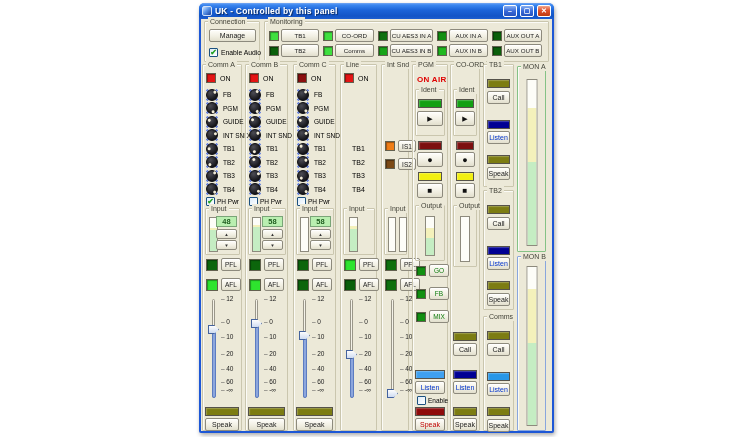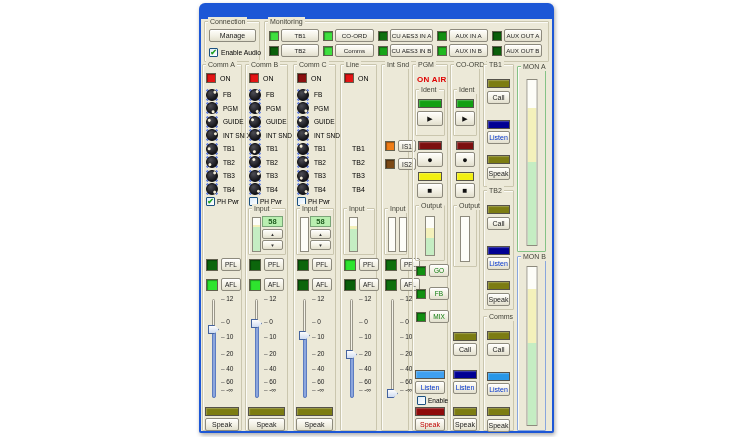--- a/index.html
+++ b/index.html
@@ -170,20 +170,27 @@
   .mon-box:nth-of-type(1){top:2px;height:186px;border-color:#85c285}
   .mon-box:nth-of-type(2){top:192px;height:175px;border-color:#89a6dd}
   .mon-meter{left:50%;transform:translateX(-50%);width:11px}
   .mon-box:nth-of-type(1) .mon-meter{top:12px;height:167px}
   .mon-box:nth-of-type(2) .mon-meter{top:9px;height:160px}
 </style>
 </head>
 <body>
 
 <div class="win">
+  <div class="titlebar">
+    <span class="appicon"></span>
+    <span class="title">UK - Controlled by this panel</span>
+    <span class="tbtn minb">–</span>
+    <span class="tbtn maxb">▢</span>
+    <span class="tbtn clsb">✕</span>
+  </div>
 
   <div class="client">
 
     <div class="grp grp-conn">
       <span class="lbl">Connection</span>
       <span class="btn manage">Manage</span>
       <div class="row ea-row" style="gap:3px">
         <span class="cb">✔</span>
         <span class="slab" style="font-size:6.8px">Enable Audio</span>
       </div>
@@ -319,20 +326,31 @@
                   <span class="knob-sq" style="--a: 140deg;">
                   <i class="face"></i>
                   <i class="dot"></i>
                 </span>
                   <span class="klab">TB4</span>
                 </div>
               </div>
             <div class="row ph-row">
               <span class="cb">✔</span>
               <span class="slab">PH Pwr</span>
+            </div>
+            <div class="grp input-grp">
+              <span class="lbl">Input</span>
+              <div class="meter in-meter">
+                <i class="sw" style="height: 30%;"></i>
+                <i class="sy" style="height: 5%;"></i>
+                <i class="sg" style="height: 65%;"></i>
+              </div>
+              <div class="val">48</div>
+              <span class="btn spin up">▲</span>
+              <span class="btn spin dn">▼</span>
             </div>
             <div class="fnrow pfl-row">
               <i class="led big" style="background: rgb(12, 102, 12);"></i>
               <span class="btn fnbtn">PFL</span>
             </div>
             <div class="fnrow afl-row">
               <i class="led big" style="background: rgb(46, 228, 46);"></i>
               <span class="btn fnbtn">AFL</span>
             </div>
             <div class="fader" style="--thumb: 30px;">

